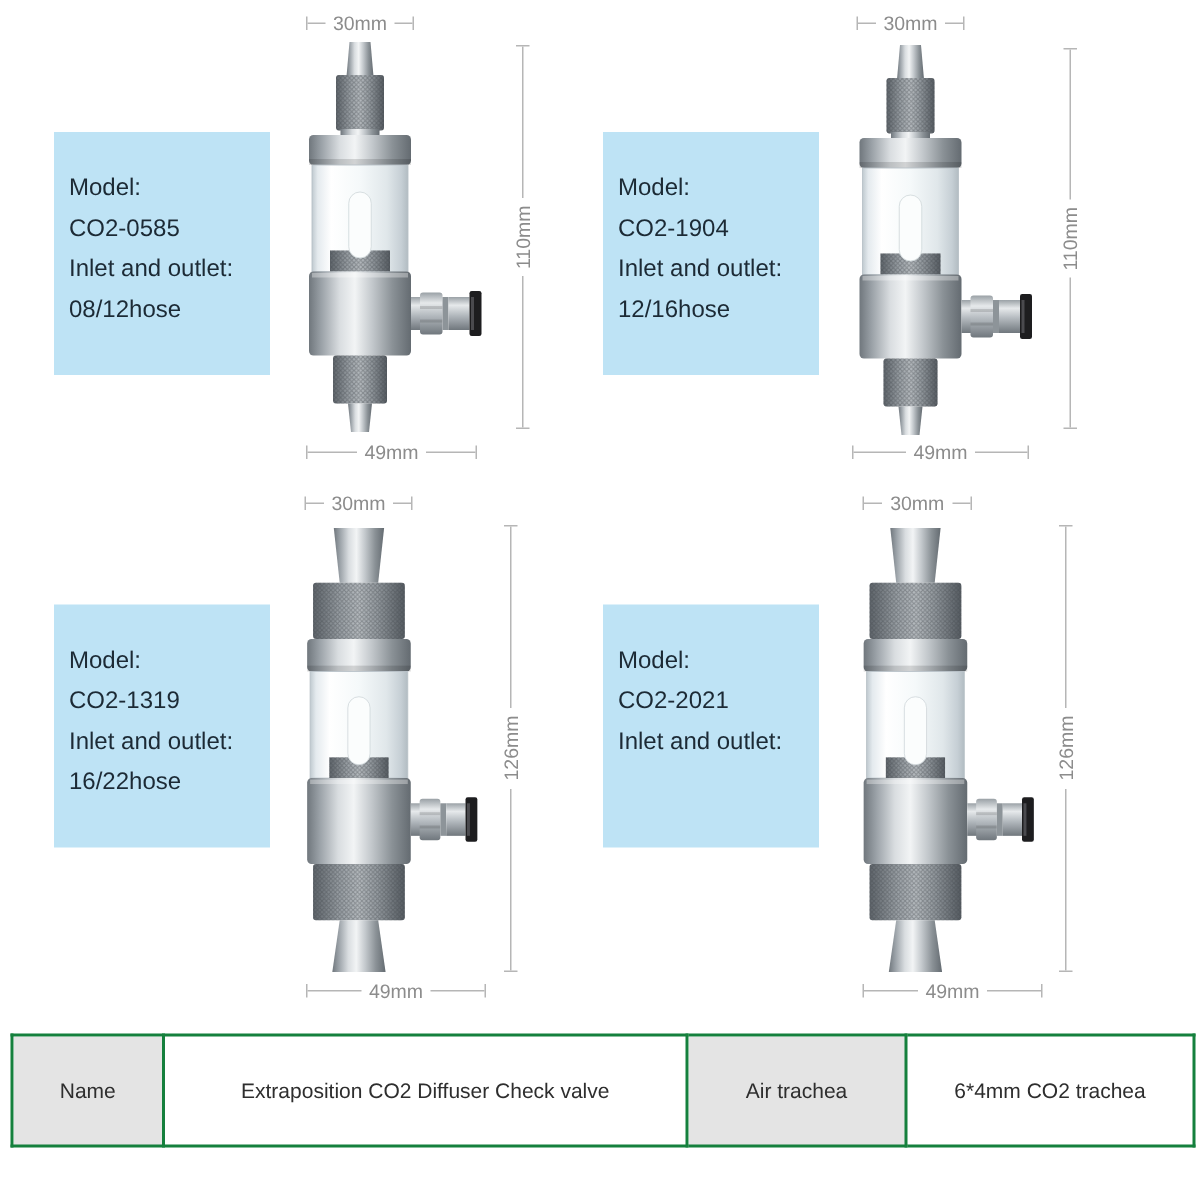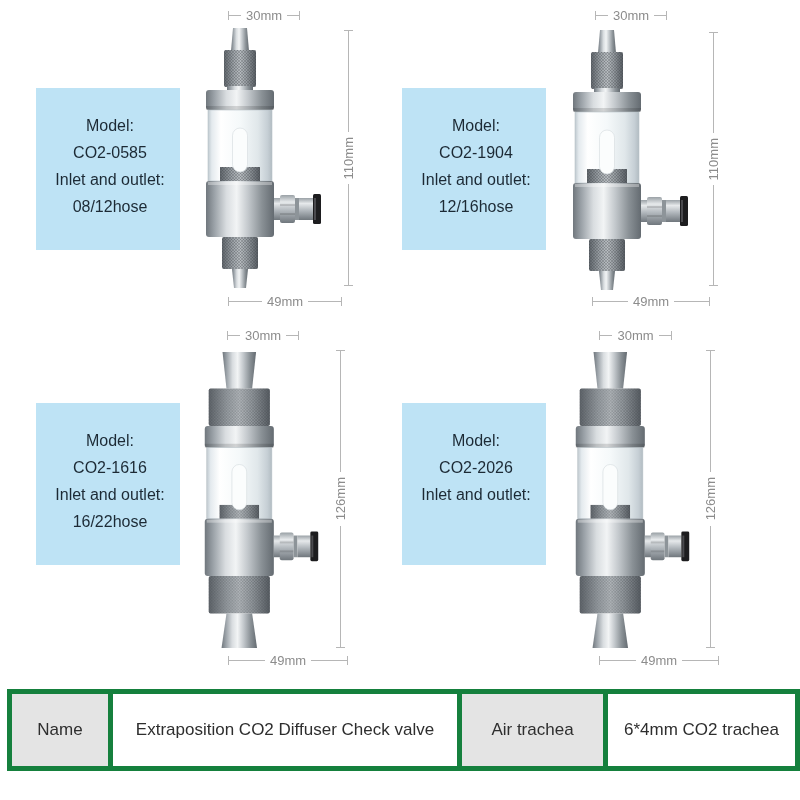--- a/index.html
+++ b/index.html
@@ -9,46 +9,46 @@
   }
   .quad { position:absolute; }
   .q1 { left:0;   top:0;   width:400px; height:320px; }
   .q2 { left:400px;top:0;  width:400px; height:320px; }
   .q3 { left:0;   top:320px;width:400px; height:360px; }
   .q4 { left:400px;top:320px;width:400px; height:360px; }
 
   .info {
     position:absolute; width:144px; height:162px; background:#bee3f5;
     color:#1c2a35; font-size:16px; line-height:27px;
-    padding:24px 6px 0 10px; box-sizing:border-box;text-align:center;
+    padding:24px 6px 0 10px; box-sizing:border-box;
   }
   .info .line { white-space:nowrap; }
 
   .dim-h { position:absolute; display:flex; align-items:center; height:14px;
-           color:#8c8c8c; font-size:13px;margin-left:24px; }
+           color:#8c8c8c; font-size:13px; }
   .dim-h .tick { width:1px; height:9px; background:#b6b6b6; }
   .dim-h .seg  { flex:1; height:1px; background:#b6b6b6; }
   .dim-h .lbl  { padding:0 5px; line-height:1; white-space:nowrap; }
 
   .dim-v { position:absolute; display:flex; flex-direction:column; align-items:center;
            width:14px; color:#8c8c8c; font-size:13px; }
   .dim-v .tick { height:1px; width:9px; background:#b6b6b6; }
   .dim-v .seg  { flex:1; width:1px; background:#b6b6b6; }
   .dim-v .lbl  { writing-mode:vertical-rl; transform:rotate(180deg);
                  padding:5px 0; line-height:1; white-space:nowrap; }
 
   .valve { position:absolute; }
 
   table.spec {
     position:absolute; left:7px; top:689px; width:788px;
     border-collapse:collapse; table-layout:fixed;
   }
   table.spec td {
-    border:5px solid #15803d; height:48px; text-align:center; vertical-align:middle;
-    font-size:17px; color:#2e2e2e; padding:12px 4px; overflow:hidden; white-space:nowrap;
+    border:2px solid #15803d; height:48px; text-align:center; vertical-align:middle;
+    font-size:14px; color:#2e2e2e; padding:12px 4px; overflow:hidden; white-space:nowrap;
   }
   table.spec td.hd { background:#e4e4e4; }
 </style>
 </head>
 <body>
 
 <div class="canvas">
 
   <svg width="0" height="0" style="position:absolute">
     <defs>
@@ -223,21 +223,21 @@
         <rect x="22" y="209" width="36" height="32" rx="2" fill="url(#gKnurlBase)"></rect>
         <rect x="22" y="209" width="36" height="32" rx="2" fill="url(#pKnurl)"></rect>
       </g>
       <polygon points="32,241 48,241 46,260 34,260" fill="url(#gMetalH)"></polygon>
     </svg>
   </div>
 
   <div class="quad q3">
     <div class="info" style="left:36px;top:83px">
       <div class="line">Model:</div>
-      <div class="line">CO2-1616</div>
+      <div class="line">CO2-1319</div>
       <div class="line">Inlet and outlet:</div>
       <div class="line">16/22hose</div>
     </div>
 
     <div class="dim-h" style="left:203px;top:8px;width:72px">
       <span class="tick"></span>
         <span class="seg"></span>
       <span class="lbl">30mm</span>
       <span class="seg"></span>
         <span class="tick"></span>
@@ -291,21 +291,21 @@
         <rect x="9" y="227" width="62" height="38" rx="2" fill="url(#gKnurlBase)"></rect>
         <rect x="9" y="227" width="62" height="38" rx="2" fill="url(#pKnurl)"></rect>
       </g>
       <polygon points="27,265 53,265 58,300 22,300" fill="url(#gMetalH)"></polygon>
     </svg>
   </div>
 
   <div class="quad q4">
     <div class="info" style="left:2px;top:83px">
       <div class="line">Model:</div>
-      <div class="line">CO2-2026</div>
+      <div class="line">CO2-2021</div>
       <div class="line">Inlet and outlet:</div>
     </div>
 
     <div class="dim-h" style="left:175px;top:8px;width:73px">
       <span class="tick"></span>
         <span class="seg"></span>
       <span class="lbl">30mm</span>
       <span class="seg"></span>
         <span class="tick"></span>
     </div>

